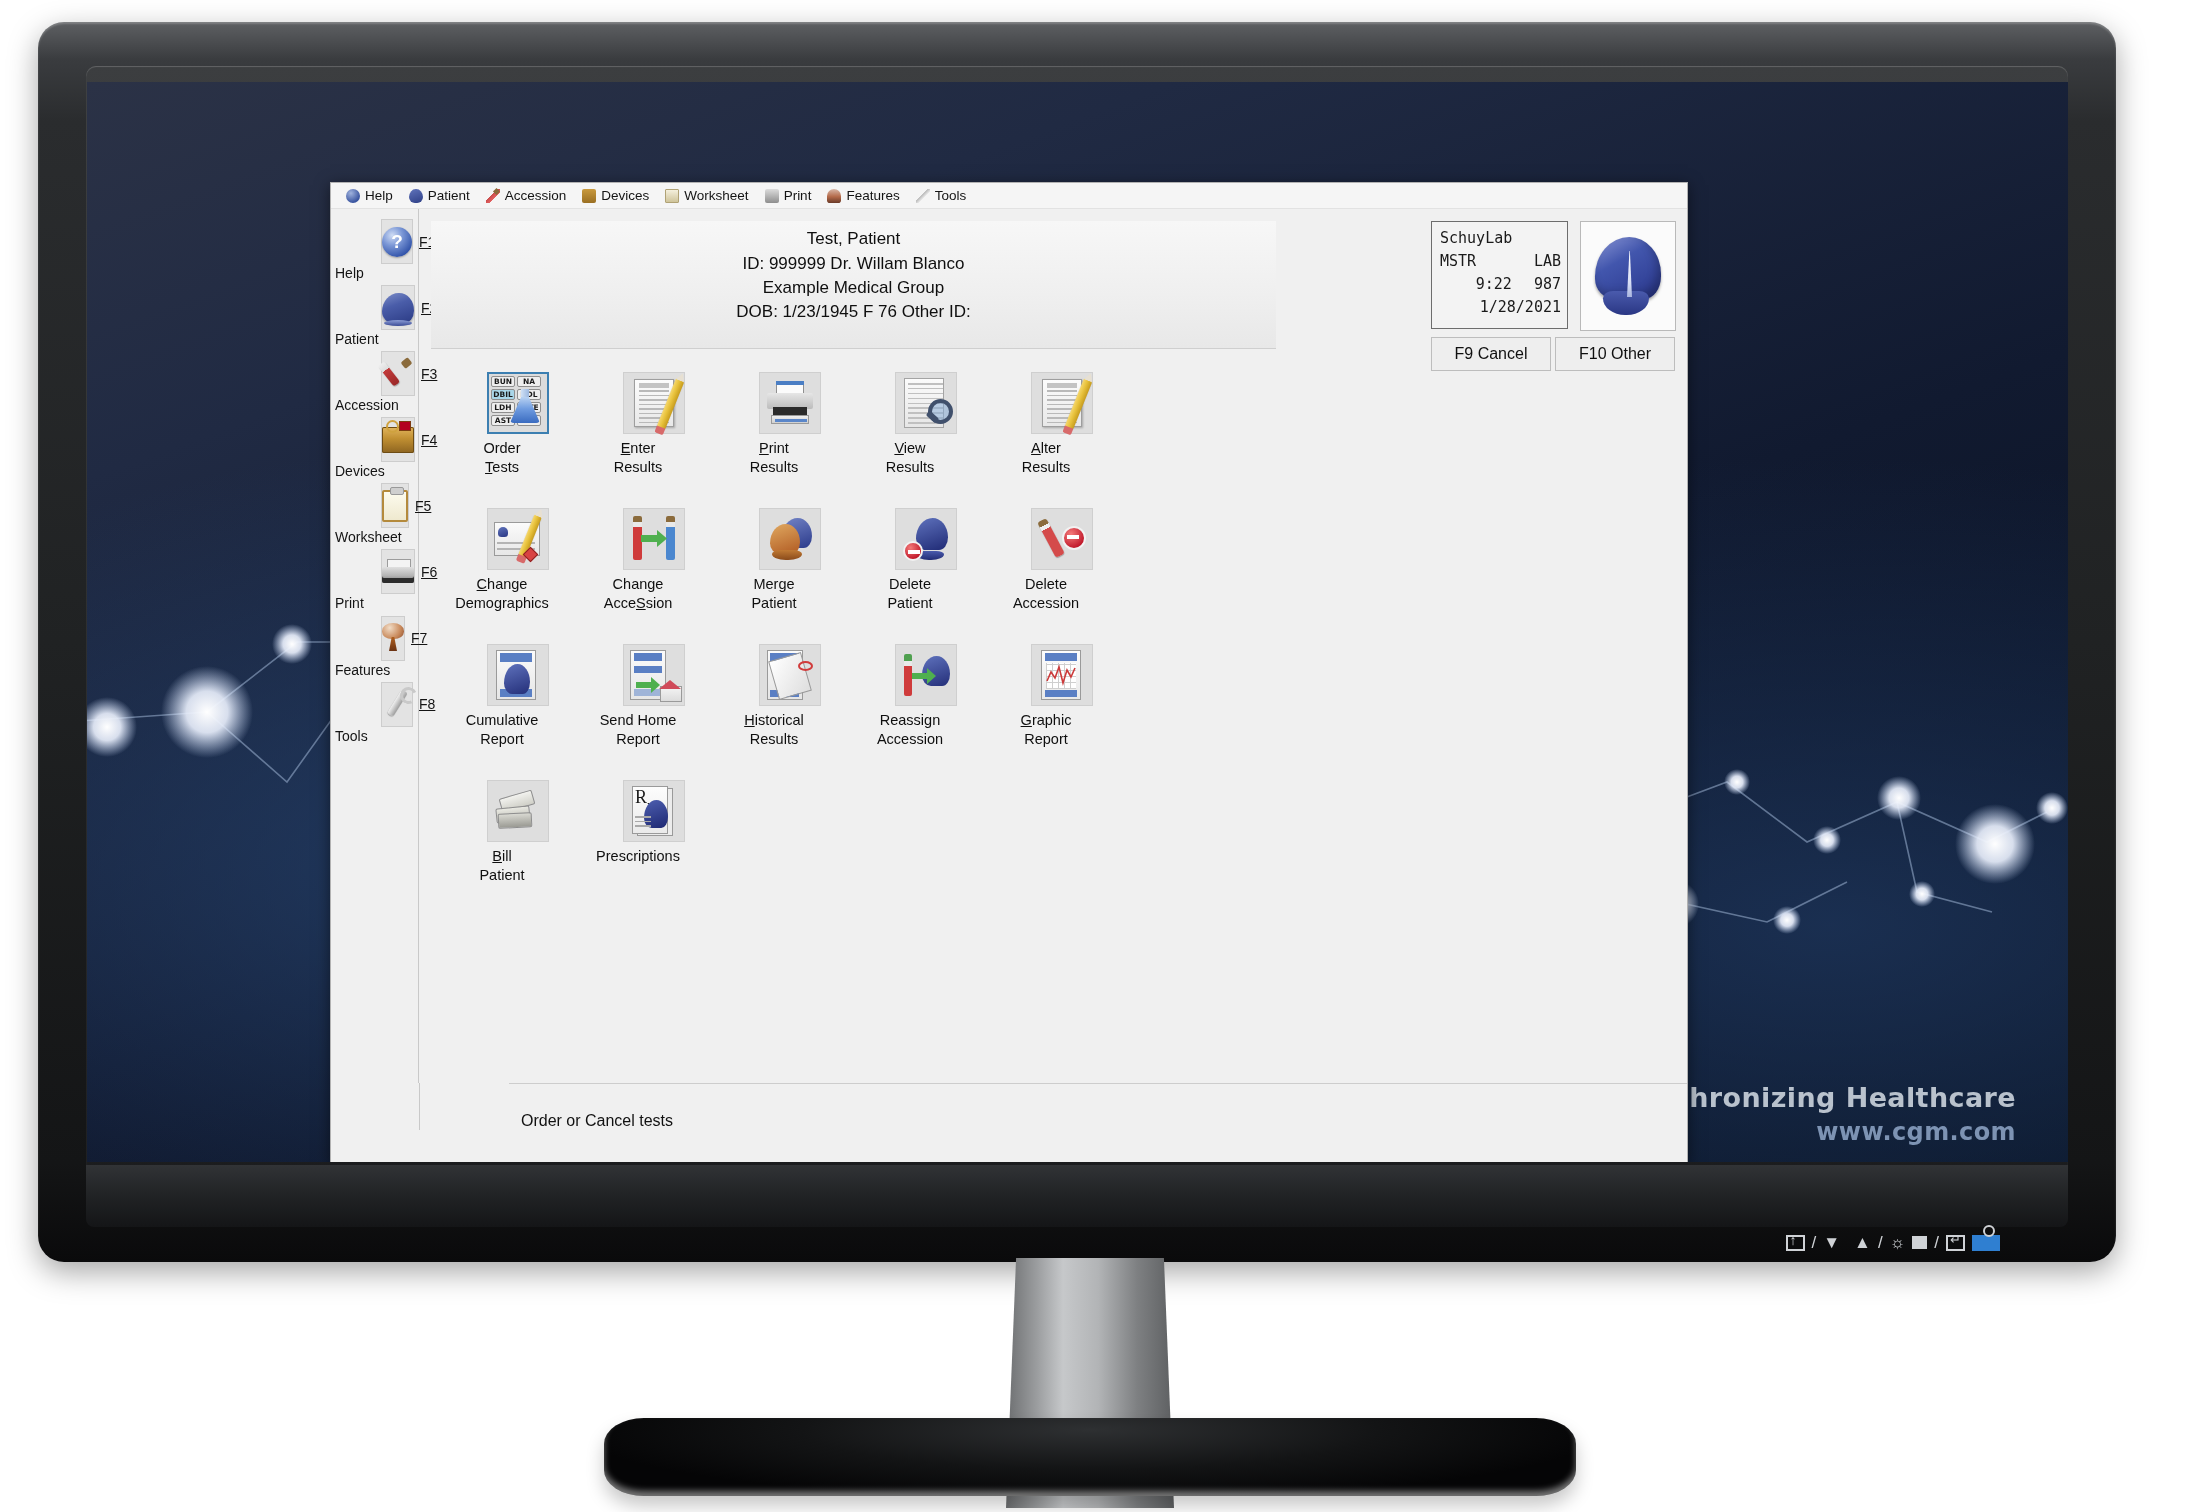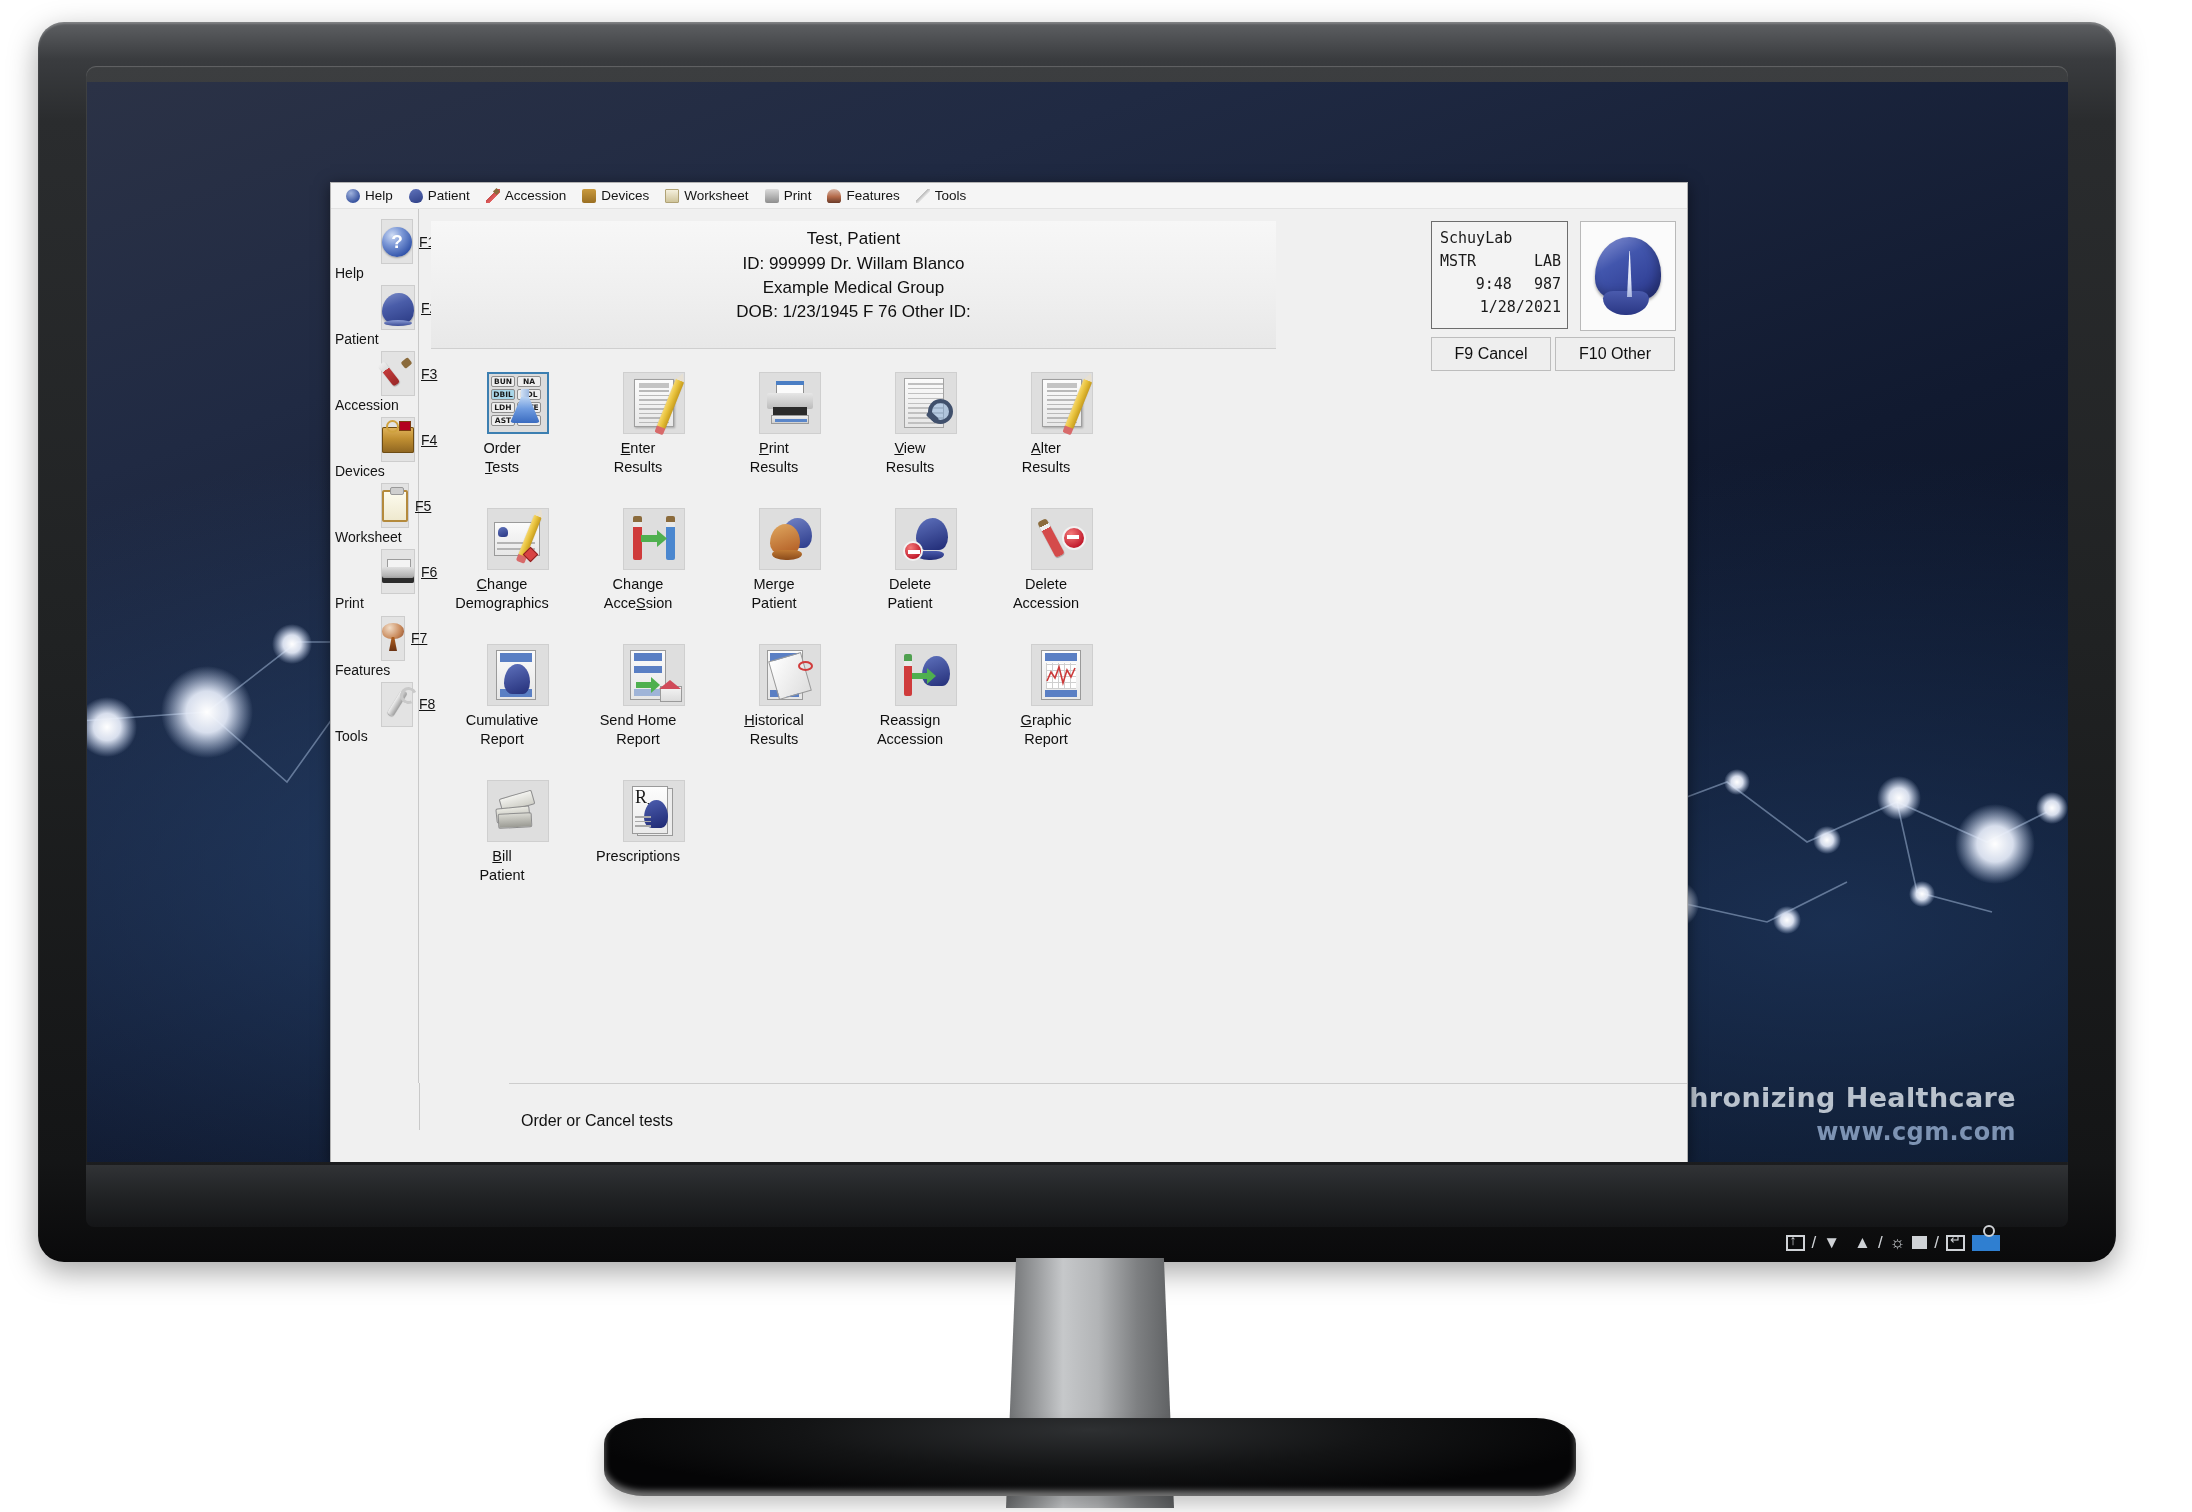--- a/index.html
+++ b/index.html
@@ -625,21 +625,21 @@
             <div id="info-panel">
               <div id="info-box">
                 <div class="ib-row">
                     <span>SchuyLab</span>
                   </div>
                 <div class="ib-row">
                     <span>MSTR</span>
                     <span>LAB</span>
                   </div>
                 <div class="ib-row right">
-                    <span>9:48</span>
+                    <span>9:22</span>
                     <span style="width:22px"></span>
                     <span>987</span>
                   </div>
                 <div class="ib-row right">
                     <span>1/28/2021</span>
                   </div>
               </div>
               <div id="head-logo">
                 <div class="big-head">
                   <div class="bh-skull"></div>

